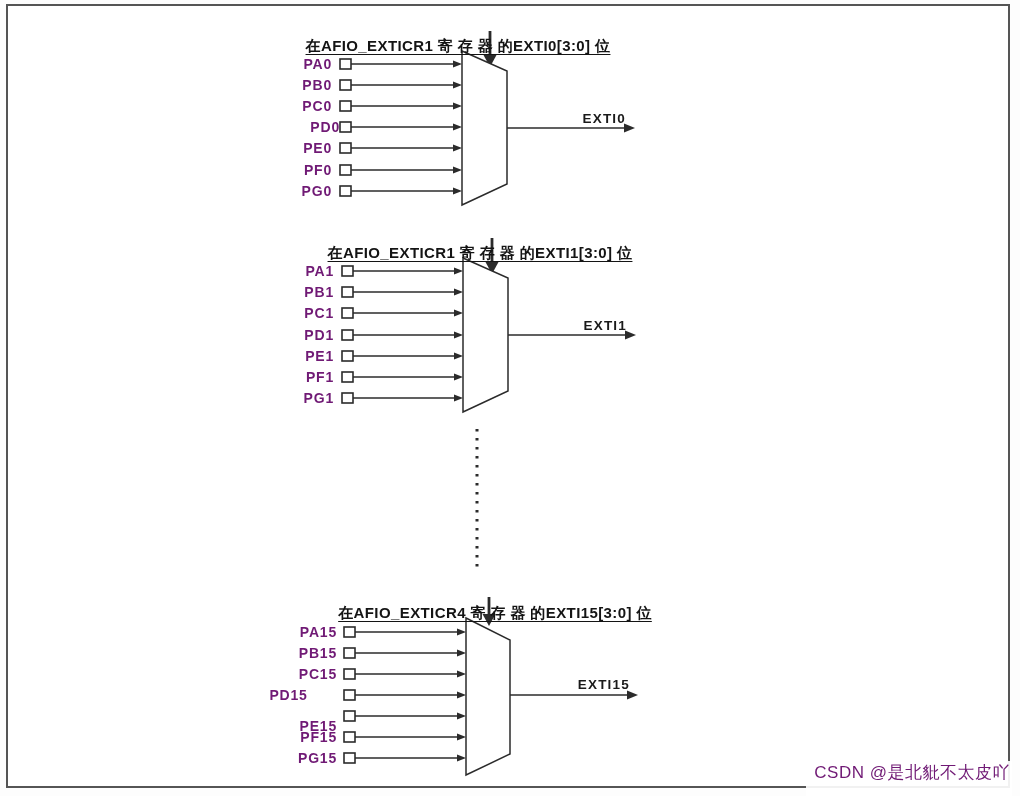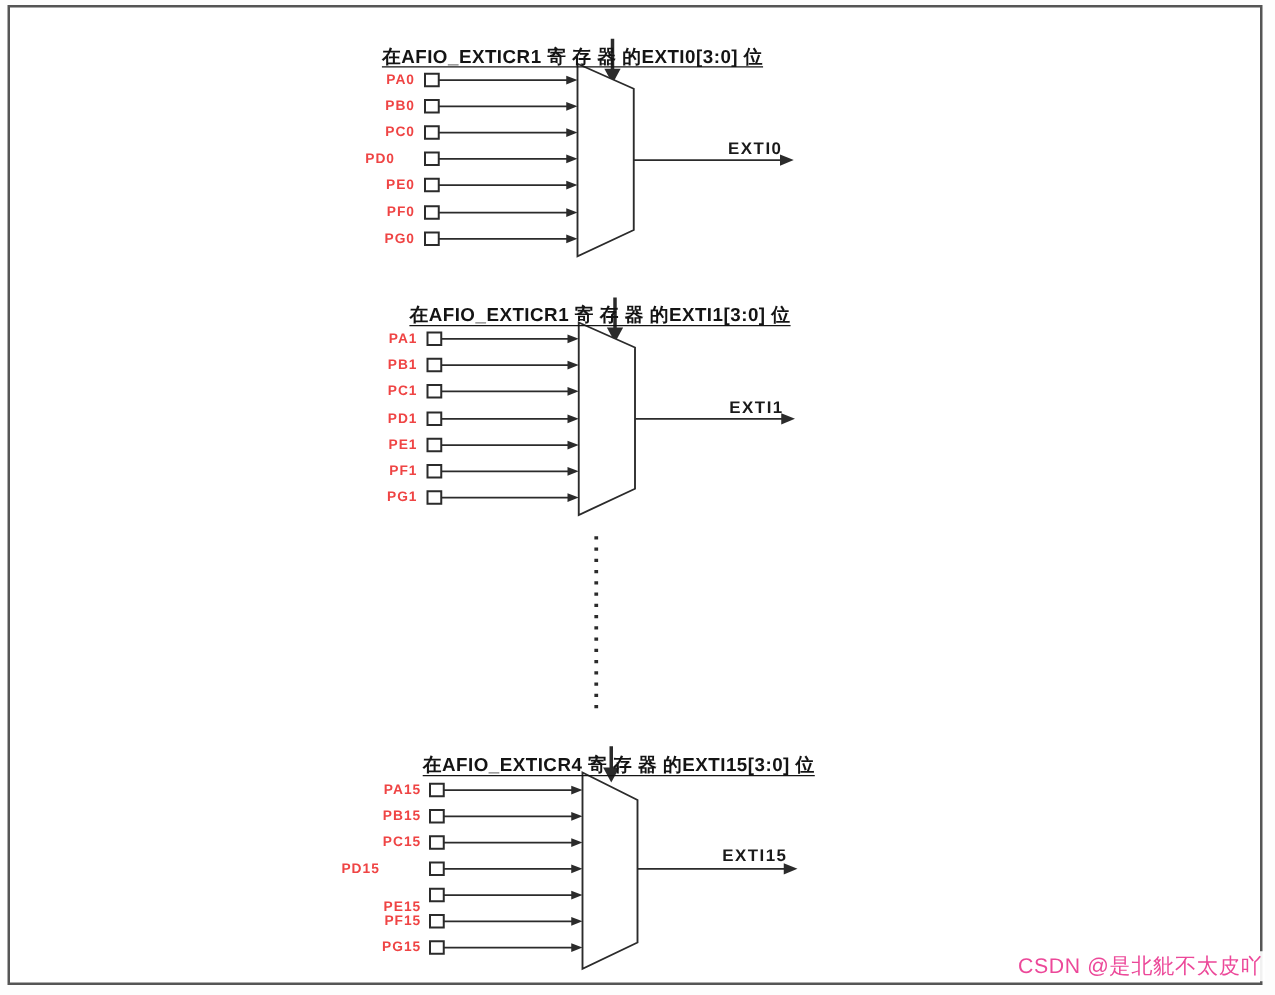--- a/index.html
+++ b/index.html
@@ -27,33 +27,33 @@
   .title{
     position:absolute;height:21px;line-height:21px;
     font-size:15px;font-weight:bold;color:#141414;
     text-align:center;letter-spacing:0.4px;
     text-decoration:underline;text-underline-offset:3px;
     white-space:nowrap;
     margin-top:27px;
   }
   .lbl{
     position:absolute;height:20px;line-height:20px;
-    font-size:11px;font-weight:bold;color:#ef4444;
+    font-size:14px;font-weight:bold;color:#701a75;
     text-align:right;letter-spacing:0.8px;white-space:nowrap;
   }
   .out{
     position:absolute;height:20px;line-height:20px;
     font-size:13.5px;font-weight:bold;color:#1a1a1a;
     text-align:right;letter-spacing:1.2px;white-space:nowrap;
   }
   .watermark{
     position:absolute;right:8px;top:761px;height:24px;line-height:24px;
-    padding:0 2px 0 8px;
+    padding:0 2px 12px 8px;
     background:rgba(255,255,255,0.92);
-    font-size:17px;color:#ec4899;letter-spacing:0.5px;
+    font-size:17px;color:#701a75;letter-spacing:0.5px;
     white-space:nowrap;
   }
 </style>
 </head>
 <body>
 
 <div class="page">
 
   <div class="frame"></div>
 
@@ -167,21 +167,21 @@
     </g>
   </svg>
 
   <div class="title" style="left:263px;top:8px;width:390px;">在AFIO_EXTICR1 寄 存 器 的EXTI0[3:0] 位</div>
   <div class="title" style="left:285px;top:215px;width:390px;text-align:center;">在AFIO_EXTICR1 寄 存 器 的EXTI1[3:0] 位</div>
   <div class="title" style="left:300px;top:575px;width:390px;">在AFIO_EXTICR4 寄 存 器 的EXTI15[3:0] 位</div>
 
   <div class="lbl" style="left:236px;top:54px;width:96px;">PA0</div>
   <div class="lbl" style="left:236px;top:75px;width:96px;">PB0</div>
   <div class="lbl" style="left:236px;top:96px;width:96px;">PC0</div>
-  <div class="lbl" style="left:220px;top:117px;width:96px;">PD0</div>
+  <div class="lbl" style="left:244px;top:117px;width:96px;">PD0</div>
   <div class="lbl" style="left:236px;top:138px;width:96px;">PE0</div>
   <div class="lbl" style="left:236px;top:160px;width:96px;">PF0</div>
   <div class="lbl" style="left:236px;top:181px;width:96px;">PG0</div>
 
   <div class="lbl" style="left:238px;top:261px;width:96px;">PA1</div>
   <div class="lbl" style="left:238px;top:282px;width:96px;">PB1</div>
   <div class="lbl" style="left:238px;top:303px;width:96px;">PC1</div>
   <div class="lbl" style="left:238px;top:325px;width:96px;">PD1</div>
   <div class="lbl" style="left:238px;top:346px;width:96px;">PE1</div>
   <div class="lbl" style="left:238px;top:367px;width:96px;">PF1</div>

